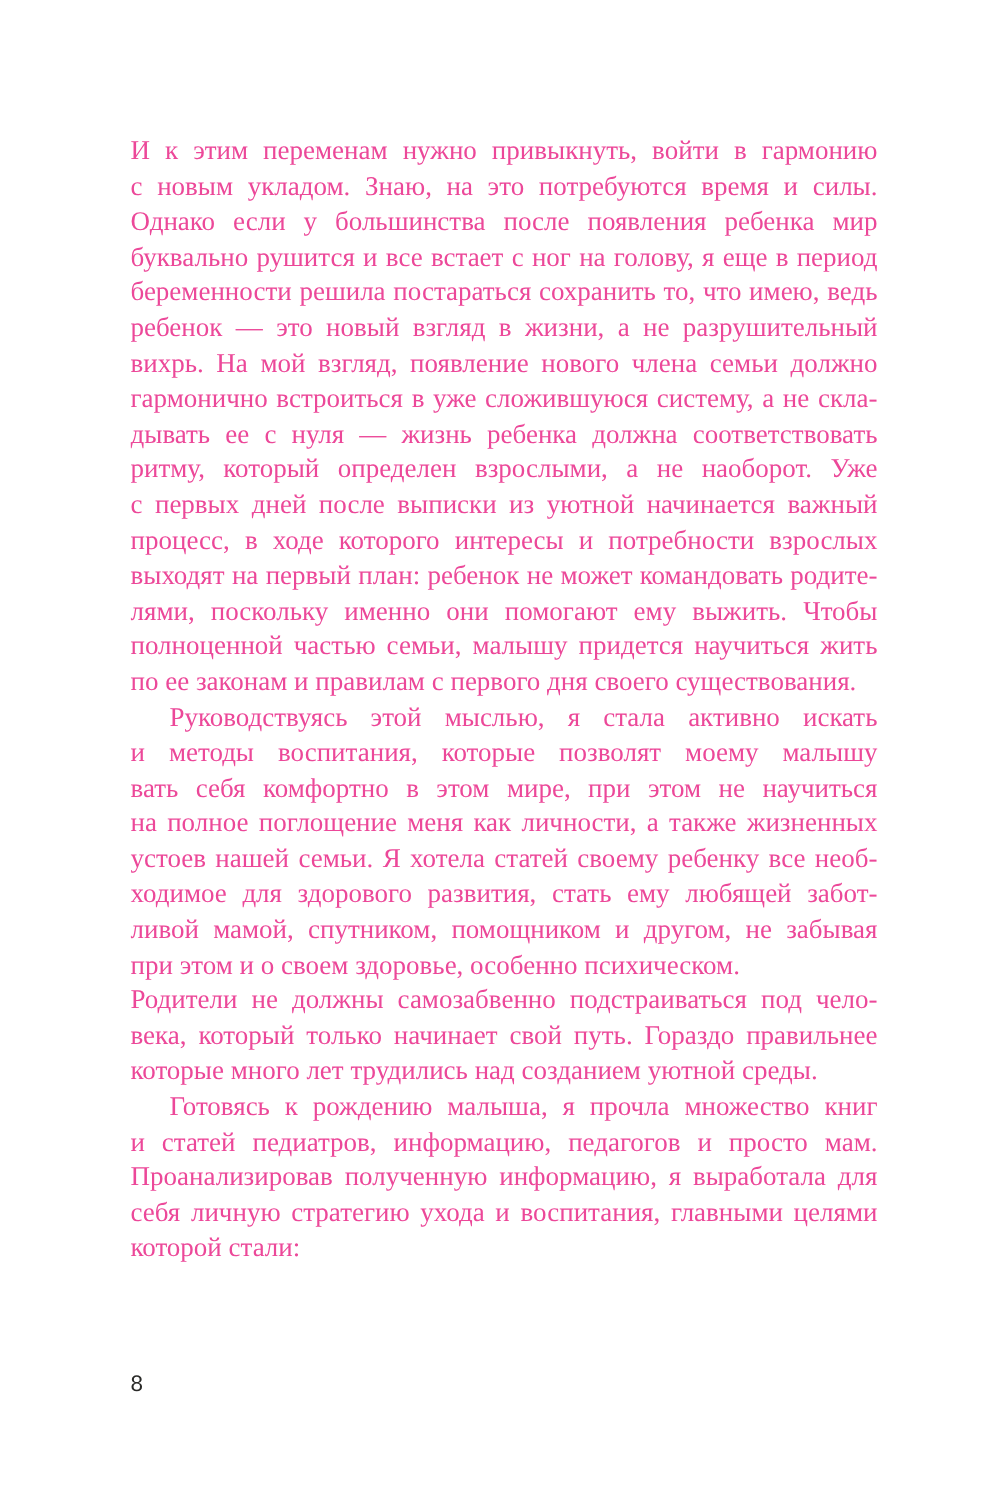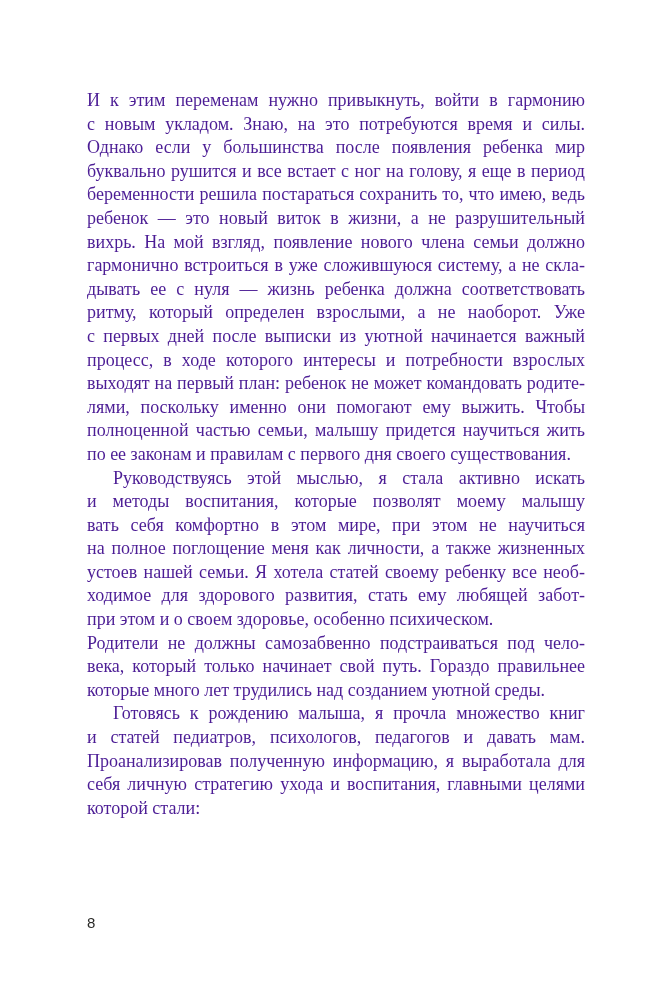--- a/index.html
+++ b/index.html
@@ -15,21 +15,21 @@
     overflow: hidden;
   }
   .text-block {
     position: absolute;
     left: 87px;
     top: 89px;
     width: 498px;
     font-family: "Liberation Serif", "DejaVu Serif", serif;
     font-size: 18px;
     line-height: 23.6px;
-    color: #4c1d95;
+    color: #ec4899;
     -webkit-font-smoothing: antialiased;
   }
   .paragraph {
     margin: 0;
     padding: 0;
   }
   .line {
     text-align: justify;
     text-align-last: justify;
     -moz-text-align-last: justify;
@@ -56,48 +56,49 @@
 <body>
 
 <div class="page">
   <div class="text-block" id="text-block">
       <div class="paragraph">
         <div class="line">И к этим переменам нужно привыкнуть, войти в гармонию</div>
         <div class="line">с новым укладом. Знаю, на это потребуются время и силы.</div>
         <div class="line">Однако если у большинства после появления ребенка мир</div>
         <div class="line">буквально рушится и все встает с ног на голову, я еще в период</div>
         <div class="line">беременности решила постараться сохранить то, что имею, ведь</div>
-        <div class="line">ребенок — это новый виток в жизни, а не разрушительный</div>
+        <div class="line">ребенок — это новый взгляд в жизни, а не разрушительный</div>
         <div class="line">вихрь. На мой взгляд, появление нового члена семьи должно</div>
         <div class="line">гармонично встроиться в уже сложившуюся систему, а не скла-</div>
         <div class="line">дывать ее с нуля — жизнь ребенка должна соответствовать</div>
         <div class="line">ритму, который определен взрослыми, а не наоборот. Уже</div>
         <div class="line">с первых дней после выписки из уютной начинается важный</div>
         <div class="line">процесс, в ходе которого интересы и потребности взрослых</div>
         <div class="line">выходят на первый план: ребенок не может командовать родите-</div>
         <div class="line">лями, поскольку именно они помогают ему выжить. Чтобы стать</div>
         <div class="line">полноценной частью семьи, малышу придется научиться жить</div>
         <div class="line last">по ее законам и правилам с первого дня своего существования.</div>
       </div>
       <div class="paragraph">
         <div class="line indent">Руководствуясь этой мыслью, я стала активно искать способы</div>
         <div class="line">и методы воспитания, которые позволят моему малышу чувство-</div>
         <div class="line">вать себя комфортно в этом мире, при этом не научиться</div>
         <div class="line">на полное поглощение меня как личности, а также жизненных</div>
         <div class="line">устоев нашей семьи. Я хотела статей своему ребенку все необ-</div>
         <div class="line">ходимое для здорового развития, стать ему любящей забот-</div>
+        <div class="line">ливой мамой, спутником, помощником и другом, не забывая</div>
         <div class="line last">при этом и о своем здоровье, особенно психическом.</div>
       </div>
       <div class="paragraph">
         <div class="line">Родители не должны самозабвенно подстраиваться под чело-</div>
         <div class="line">века, который только начинает свой путь. Гораздо правильнее</div>
         <div class="line last">которые много лет трудились над созданием уютной среды.</div>
       </div>
       <div class="paragraph">
         <div class="line indent">Готовясь к рождению малыша, я прочла множество книг</div>
-        <div class="line">и статей педиатров, психологов, педагогов и давать мам.</div>
+        <div class="line">и статей педиатров, информацию, педагогов и просто мам.</div>
         <div class="line">Проанализировав полученную информацию, я выработала для</div>
         <div class="line">себя личную стратегию ухода и воспитания, главными целями</div>
         <div class="line last">которой стали:</div>
       </div>
     </div>
   <div class="page-number">8</div>
 </div>
 
 </body></html>

